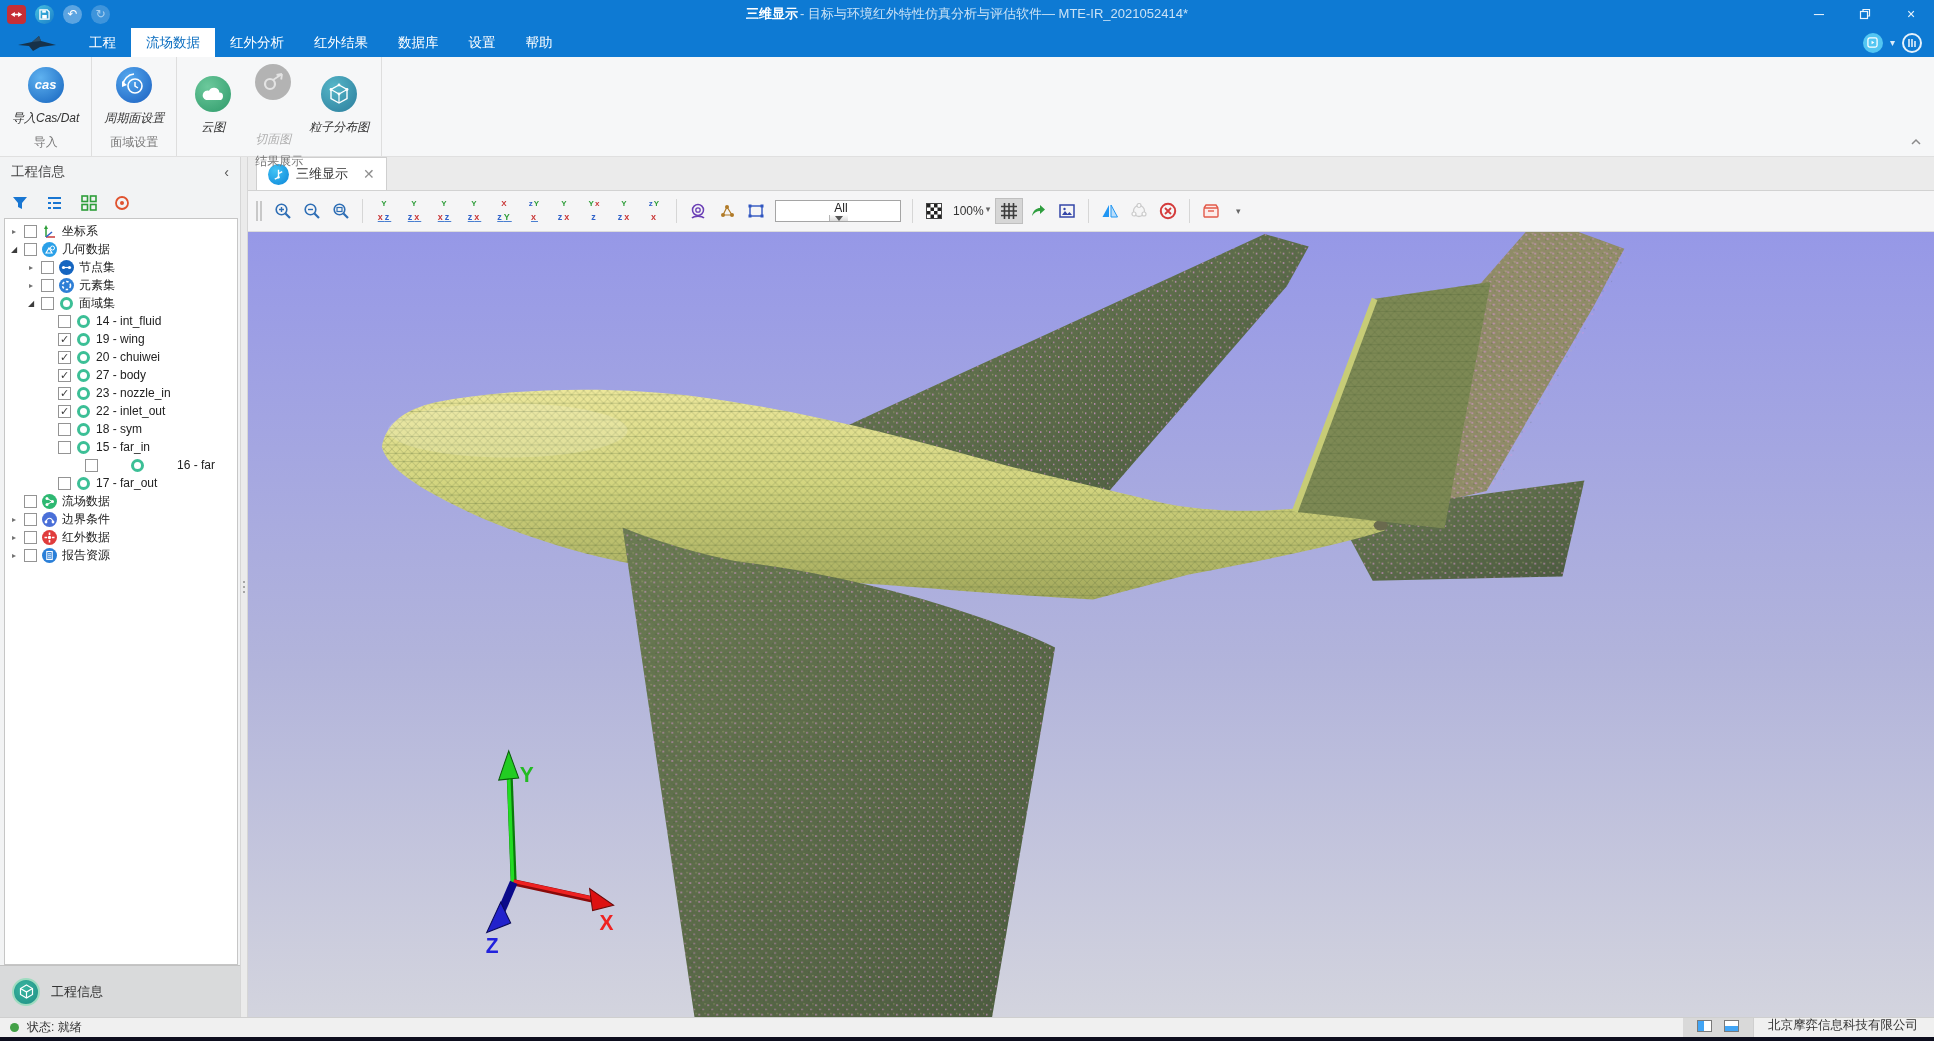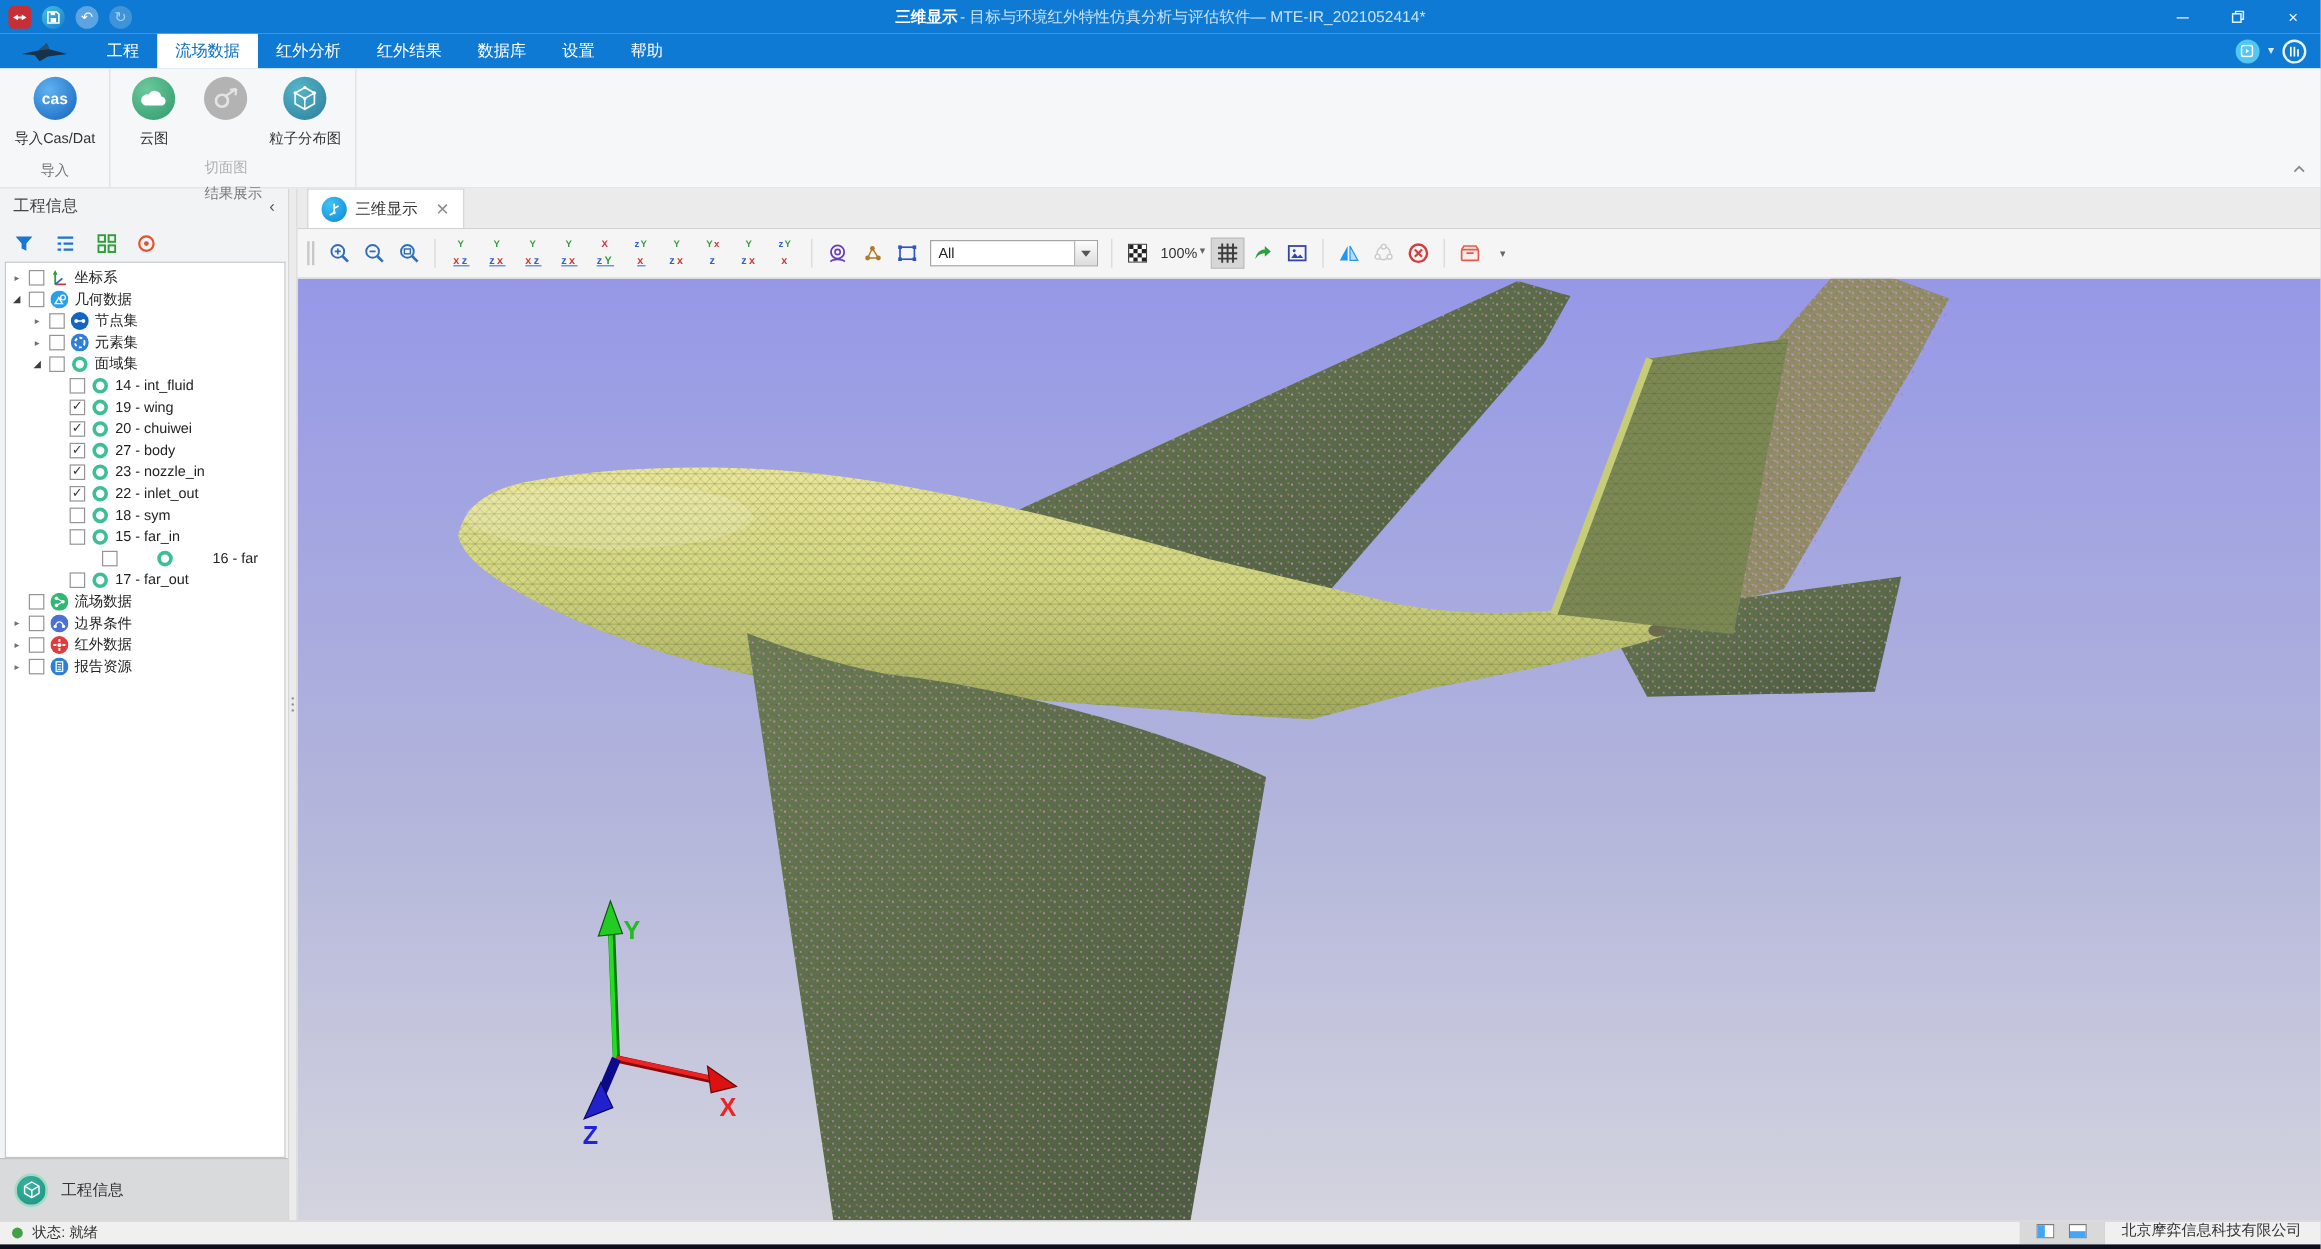--- a/index.html
+++ b/index.html
@@ -27,21 +27,21 @@
   .mitem.act{background:#fff;color:#0d6fc0;}
   .menubar-right{margin-left:auto;display:flex;align-items:center;gap:7px;padding-right:12px;}
   .mr-circle{width:20px;height:20px;border-radius:50%;display:flex;align-items:center;justify-content:center;}
   .mr-play{background:#53c6f2;}
   .mr-book{border:2px solid rgba(255,255,255,.9);}
   .mr-caret{color:rgba(255,255,255,.85);font-size:10px;}
 
   
   .ribbon{height:100px;background:#f6f7f8;border-bottom:1px solid #e0e0e0;display:flex;position:relative;flex:0 0 auto;}
   .rgroup{display:flex;flex-direction:column;border-right:1px solid #dedede;padding:7px 12px 2px;}
-  .rrow{display:flex;gap:12px;flex:1;align-items:flex-start;}
+  .rrow{display:flex;gap:12px;flex:1;align-items:center;font-style:italic;}
   .rbtn{display:flex;flex-direction:column;align-items:center;gap:7px;min-width:48px;}
   .rbic{width:36px;height:36px;border-radius:50%;display:flex;align-items:center;justify-content:center;color:#fff;}
   .ic-cas{background:radial-gradient(circle at 35% 30%,#5fb2f0,#1463be);font-size:13px;font-weight:bold;}
   .ic-clock{background:radial-gradient(circle at 35% 30%,#54a8ee,#1a5fc0);}
   .ic-cloud{background:radial-gradient(circle at 35% 30%,#6cc99c,#2e9a6a);}
   .ic-slice{background:#b3b3b3;}
   .ic-particle-cube{background:radial-gradient(circle at 35% 30%,#56b6c8,#2b7d9c);}
   .rlab{font-size:12px;color:#333;white-space:nowrap;}
   .rbtn.dis .rlab{color:#b0b0b0;margin-top:24px;}
   .rglab{text-align:center;font-size:12px;color:#777;padding:5px 0 3px;}
@@ -76,21 +76,21 @@
   .vtoolbar{height:41px;background:#f5f5f6;border-bottom:1px solid #dcdcdc;display:flex;align-items:center;padding:0 6px;gap:1px;flex:0 0 auto;}
   .vbtn{width:28px;height:26px;display:flex;align-items:center;justify-content:center;border:1px solid transparent;}
   .vbtn.active{background:#d6d6d6;border-color:#bfbfbf;}
   .vbtn.dim{opacity:.65;}
   .vsep{width:1px;height:24px;background:#d6d6d6;margin:0 6px;flex:0 0 auto;}
   .vhandle{width:6px;height:20px;border-left:2px solid #c8c8c8;border-right:2px solid #c8c8c8;margin:0 6px 0 2px;flex:0 0 auto;}
   .vview{position:relative;width:29px;height:26px;font-weight:bold;}
   .vview .vt{position:absolute;top:1px;left:0;width:100%;text-align:center;font-size:8px;letter-spacing:1px;}
   .vview .vb{position:absolute;bottom:2px;left:0;width:100%;text-align:center;font-size:9px;letter-spacing:2px;}
   .vview.plane .vb{text-decoration:underline;text-decoration-color:#4a7fd0;}
-  .combo{width:140px;height:22px;background:#fff;border:1px solid #a5a5a5;display:flex;align-items:center;margin:0 4px;}
+  .combo{width:126px;height:22px;background:#fff;border:1px solid #a5a5a5;display:flex;align-items:center;margin:0 4px;flex-direction:column;}
   .combo-val{flex:1;font-size:12px;color:#222;padding-left:6px;}
   .combo-btn{width:19px;height:100%;border-left:1px solid #b5b5b5;background:linear-gradient(#fdfdfd,#dcdcdc);display:flex;align-items:center;justify-content:center;}
   .tri{width:0;height:0;border-left:4px solid transparent;border-right:4px solid transparent;border-top:5px solid #555;}
   .zoomlbl{font-size:12px;color:#333;margin:0 2px 0 4px;}
   .caret{color:#666;font-size:9px;margin-right:4px;}
 
   .viewport{flex:1;position:relative;min-height:0;overflow:hidden;}
   .viewport svg{position:absolute;inset:0;display:block;}
   .msgarea{height:33px;background:#f0f0f1;border-top:1px solid #c9c9c9;font-size:13px;color:#444;padding:8px 0 0 16px;flex:0 0 auto;}
 
@@ -177,20 +177,36 @@
         <div class="rgroup">
           <div class="rrow">
             <div class="rbtn">
               <span class="rbic ic-cas">
                 <span style="font-weight:bold;font-size:13px;">cas</span>
               </span>
               <span class="rlab">导入Cas/Dat</span>
             </div>
           </div>
           <div class="rglab">导入</div>
+        </div>
+        <div class="rgroup">
+          <div class="rrow">
+            <div class="rbtn">
+              <span class="rbic ic-clock">
+                <svg width="26" height="26" viewBox="0 0 26 26">
+                  <circle cx="14" cy="14" r="7" fill="none" stroke="#fff" stroke-width="1.6"></circle>
+                  <path d="M14 10v4l3 2" fill="none" stroke="#fff" stroke-width="1.5"></path>
+                  <path d="M13 2A12 12 0 0 0 2 13" fill="none" stroke="#fff" stroke-width="1.6"></path>
+                  <polygon points="1,9 1,15 6,13" fill="#fff"></polygon>
+                </svg>
+              </span>
+              <span class="rlab">周期面设置</span>
+            </div>
+          </div>
+          <div class="rglab">面域设置</div>
         </div>
         <div class="rgroup">
           <div class="rrow">
             <div class="rbtn">
               <span class="rbic ic-cloud">
                 <svg width="26" height="20" viewBox="0 0 26 20">
                   <path d="M6 16h13a3.8 3.8 0 0 0 .4-7.6A5.5 5.5 0 0 0 9 6.8A4.3 4.3 0 0 0 6 16z" fill="#fff"></path>
                 </svg>
               </span>
               <span class="rlab">云图</span>

